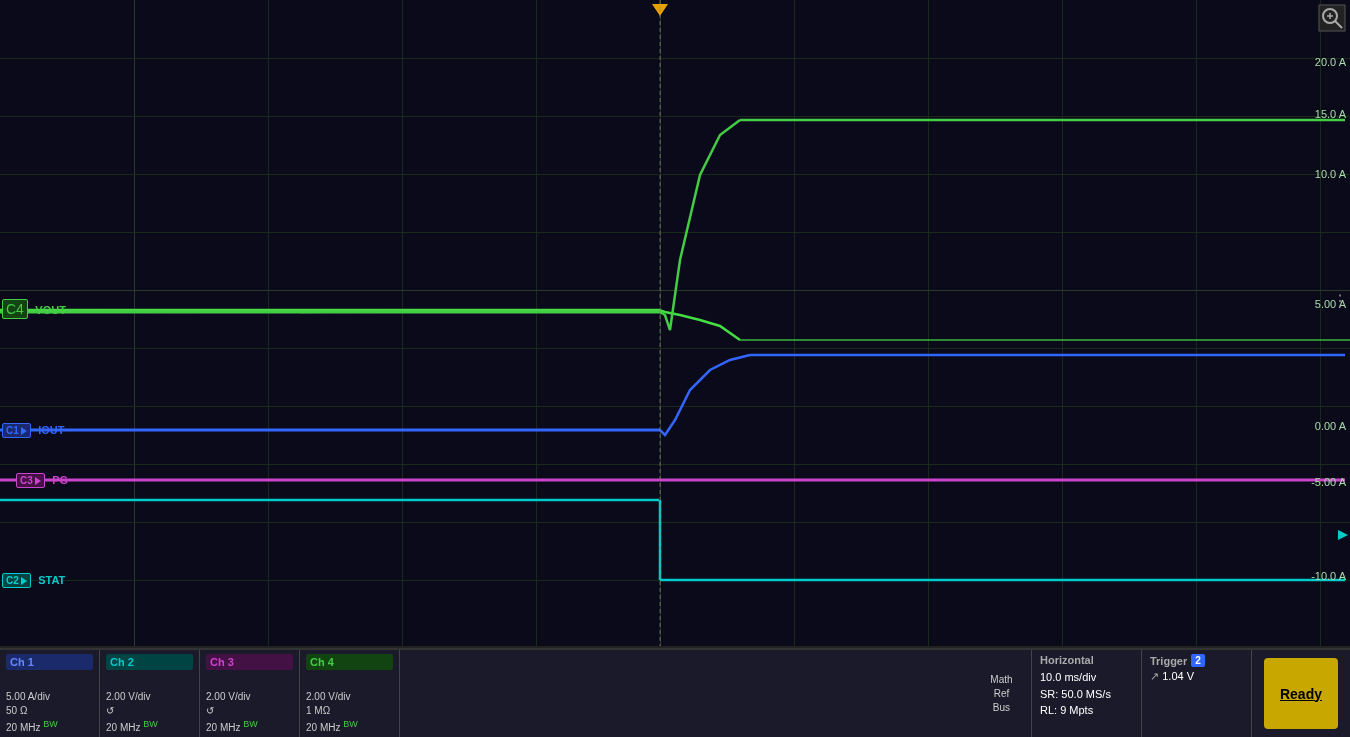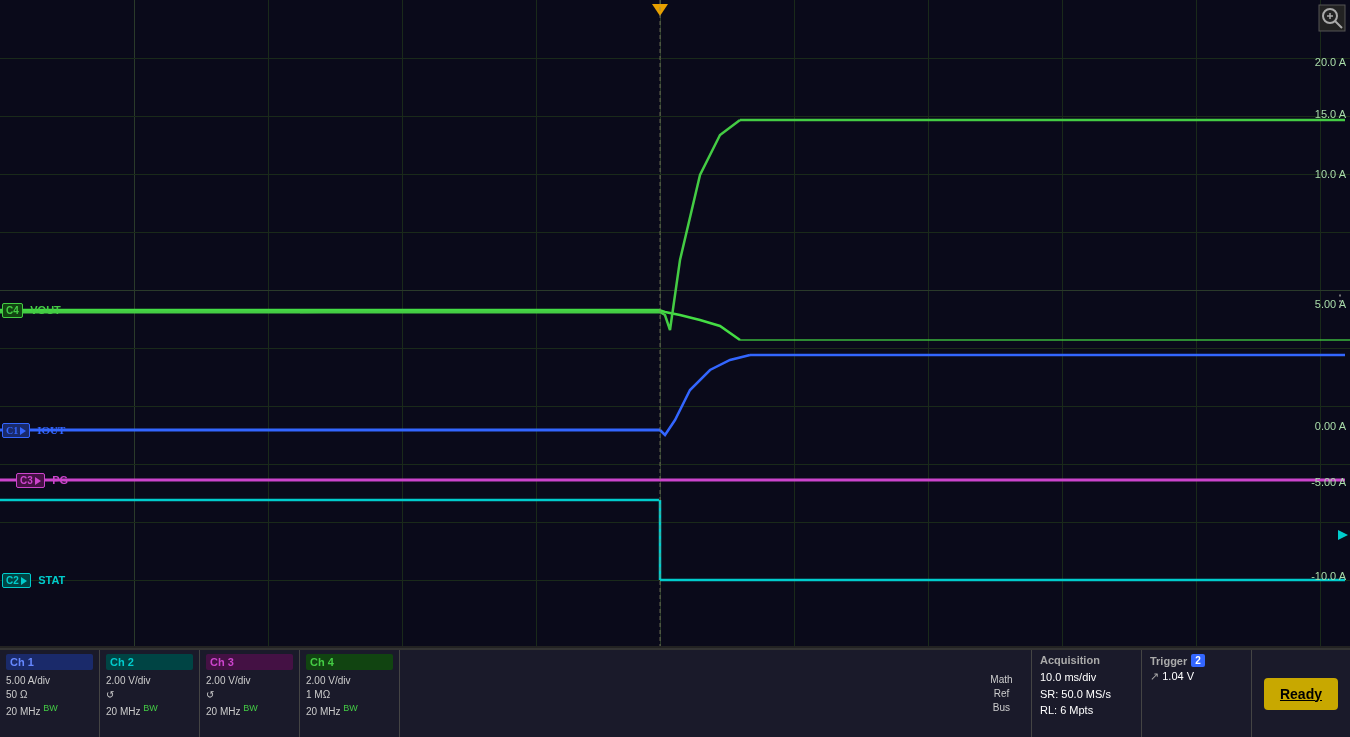--- a/index.html
+++ b/index.html
@@ -57,21 +57,21 @@
       flex-direction: column;
       padding: 4px 6px;
       border-right: 1px solid #444;
       min-width: 100px;
     }
     .ch-info-title {
       font-size: 11px;
       font-weight: bold;
       color: #fff;
       padding: 2px 4px;
-      margin-bottom: 4px;
+      margin-bottom: 20px;
       border-radius: 2px;
     }
     .ch-info-row {
       font-size: 10px;
       color: #ccc;
       line-height: 1.4;
     }
 
     .math-ref-bus-box {
       display: flex;
@@ -103,21 +103,20 @@
       font-weight: bold;
     }
     .panel-val {
       font-size: 11px;
       color: #fff;
       line-height: 1.5;
     }
 
     .ready-box {
       display: flex;
-      align-items: center;
       justify-content: center;
       padding: 8px 12px;
       min-width: 80px;
       text-decoration: underline;
     }
     .ready-btn {
       background: #c8a800;
       color: #000;
       font-size: 14px;
       font-weight: bold;
@@ -208,25 +207,25 @@
 
     <line x1="100" y1="311" x2="200" y2="312" stroke="#44cc44" stroke-width="1" opacity="0.5"></line>
     <line x1="300" y1="313" x2="400" y2="311" stroke="#44cc44" stroke-width="1" opacity="0.5"></line>
 
     <line x1="660" y1="0" x2="660" y2="648" stroke="#888866" stroke-width="1" stroke-dasharray="4,3" opacity="0.7"></line>
 
     <polygon points="1338,530 1348,535 1338,540" fill="#00cccc"></polygon>
   </svg>
 
   <div style="position:absolute; left:2px; top:300px;">
-    <span style="background:#114411; border:1.5px solid #44cc44; color:#44cc44; font-size:10px; font-weight:bold; padding:1px 3px; border-radius:2px;">C4</span>
+    <span style="background:#114411; border:1.5px solid #44cc44; color:#44cc44; font-size:14px; font-weight:normal; padding:1px 3px; border-radius:2px;">C4</span>
     <span style="color:#44cc44; font-size:11px; font-weight:bold; margin-left:3px;">VOUT</span>
   </div>
 
-  <div style="position:absolute; left:2px; top:420px;font-family:Liberation Serif, serif;">
+  <div style="position:absolute; left:2px; top:420px;">
     <span style="background:#1a2a6a; border:1.5px solid #3366ff; color:#3366ff; font-size:10px; font-weight:bold; padding:1px 3px; border-radius:2px; display:inline-flex; align-items:center;">C1 <span style="display:inline-block;width:0;height:0;border-top:4px solid transparent;border-bottom:4px solid transparent;border-left:6px solid #3366ff;margin-left:2px;"></span></span>
     <span style="color:#3366ff; font-size:11px; font-weight:bold; margin-left:3px;">IOUT</span>
   </div>
 
   <div style="position:absolute; left:16px; top:470px;">
     <span style="background:#441144; border:1.5px solid #cc44cc; color:#cc44cc; font-size:10px; font-weight:bold; padding:1px 3px; border-radius:2px; display:inline-flex; align-items:center;">C3 <span style="display:inline-block;width:0;height:0;border-top:4px solid transparent;border-bottom:4px solid transparent;border-left:6px solid #cc44cc;margin-left:2px;"></span></span>
     <span style="color:#cc44cc; font-size:11px; font-weight:bold; margin-left:3px;">PG</span>
   </div>
 
   <div style="position:absolute; left:2px; top:570px;">
@@ -296,24 +295,24 @@
 
   <div style="flex:1;"></div>
 
   <div class="math-ref-bus-box">
     <div class="math-ref-bus-label">Math</div>
     <div class="math-ref-bus-label">Ref</div>
     <div class="math-ref-bus-label">Bus</div>
   </div>
 
   <div class="horiz-box">
-    <div class="panel-title">Acquisition</div>
+    <div class="panel-title">Horizontal</div>
     <div class="panel-val">10.0 ms/div</div>
     <div class="panel-val">SR: 50.0 MS/s</div>
-    <div class="panel-val">RL: 6 Mpts</div>
+    <div class="panel-val">RL: 9 Mpts</div>
   </div>
 
   <div class="trigger-box">
     <div class="panel-title" style="display:flex; align-items:center; gap:4px;">
       <span>Trigger</span>
       <span style="background:#3366ff; color:#fff; font-size:10px; padding:1px 4px; border-radius:2px;">2</span>
     </div>
     <div style="font-size:11px; color:#aaa;">
       <span>↗</span>
       <span style="color:#fff;">1.04 V</span>

